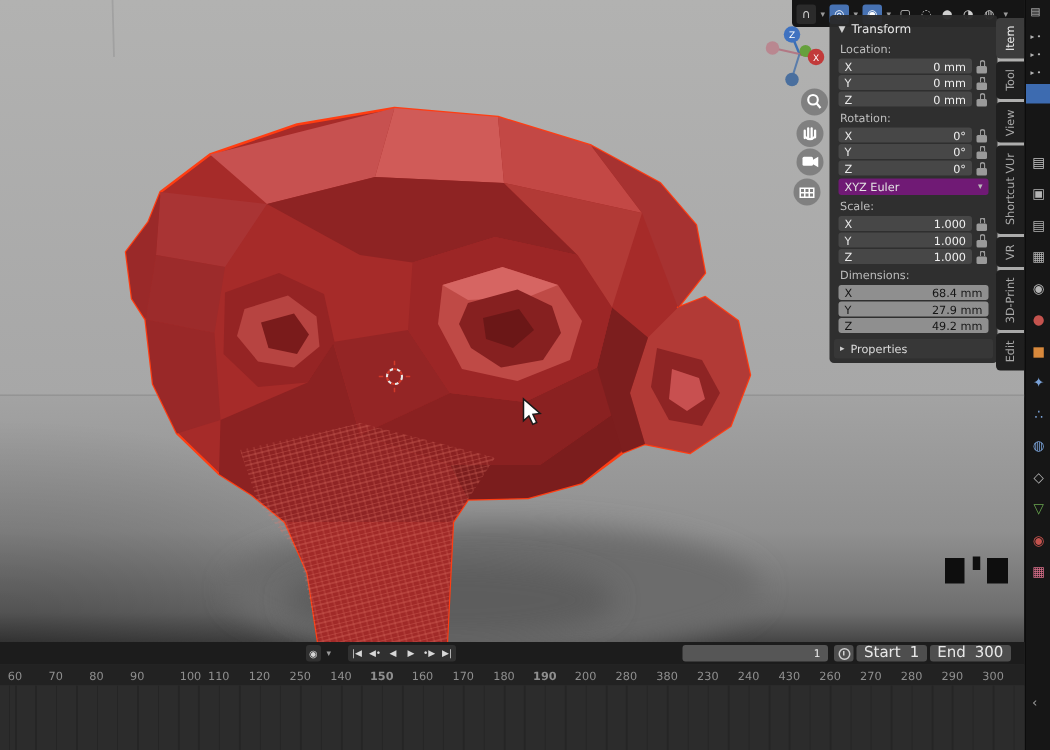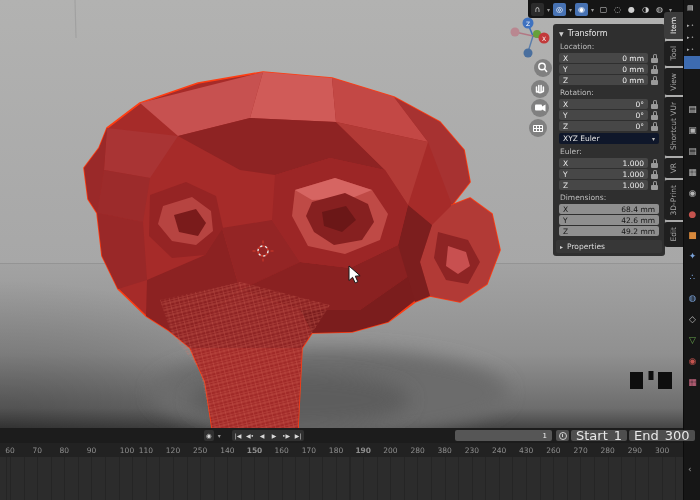--- a/index.html
+++ b/index.html
@@ -10,37 +10,37 @@
   #viewport svg{position:absolute;left:0;top:0;}
   
   #vp-header{position:absolute;left:528px;top:0;width:155px;height:18px;background:#151515;
              display:flex;align-items:center;gap:1px;padding:0 3px;box-sizing:border-box;border-radius:0 0 0 3px;}
   .hicon{width:13px;height:13px;border-radius:2px;display:flex;align-items:center;justify-content:center;
          font-size:8px;color:#cfcfcf;background:#2b2b2b;flex:0 0 auto;}
   .hicon.accent{background:#4772b3;color:#fff;}
   .hicon.plain{background:transparent;}
   .hcaret{width:7px;font-size:6px;color:#9a9a9a;text-align:center;flex:0 0 auto;}
   
-  #npanel{position:absolute;left:553px;top:24px;width:112px;background:rgba(42,42,42,.96);
+  #npanel{position:absolute;left:553px;top:10px;width:112px;background:rgba(42,42,42,.96);
           border-radius:3px;padding:4px 6px 2px 6px;box-sizing:border-box;color:#d8d8d8;font-size:7.5px;}
   .pnl-title{display:flex;align-items:center;gap:4px;color:#e8e8e8;font-size:8px;margin:1px 0 4px 0;}
   .tri{font-size:6px;color:#cfcfcf;}
   .sec-label{color:#bdbdbd;margin:3px 0 2px 1px;}
   .rowline{display:flex;align-items:center;gap:3px;margin-bottom:1px;}
   .fld{height:10px;background:#474747;border-radius:2px;display:flex;align-items:center;
        justify-content:space-between;padding:0 4px;box-sizing:border-box;flex:1;}
   .fld .ax{color:#e8e8e8;}
   .fld .val{color:#f0f0f0;}
   .fld.dim{background:#8f8f8f;}
   .fld.dim .ax,.fld.dim .val{color:#161616;}
   .lock{position:relative;width:8px;height:9px;flex:0 0 auto;}
   .lock::before{content:'';position:absolute;top:0;left:2px;width:4px;height:4px;border:1px solid #9a9a9a;
                 border-bottom:none;border-radius:3px 3px 0 0;box-sizing:border-box;}
   .lock::after{content:'';position:absolute;bottom:0;left:0;width:7px;height:5px;background:#9a9a9a;border-radius:1px;}
-  .dropdown{height:11px;background:#0f172a;border-radius:2px;display:flex;align-items:center;
+  .dropdown{height:11px;background:#701a75;border-radius:2px;display:flex;align-items:center;
             justify-content:space-between;padding:0 4px;margin:2px 0 1px 0;color:#e3e3e3;}
   .subpanel{height:13px;background:#373737;border-radius:2px;display:flex;align-items:center;gap:4px;
             padding:0 4px;margin:4px -3px 1px -3px;color:#dcdcdc;}
   
   #side-tabs{position:absolute;left:664px;top:12px;width:19px;display:flex;flex-direction:column;gap:2px;}
   .vtab{background:#1f1f1f;color:#a8a8a8;border-radius:3px 0 0 3px;display:flex;align-items:center;
         justify-content:center;padding:5px 0;}
   .vtab span{writing-mode:vertical-rl;transform:rotate(180deg);font-size:7.5px;white-space:nowrap;}
   .vtab.active{background:#3c3c3c;color:#f0f0f0;}
   
@@ -55,21 +55,21 @@
   #timeline{position:absolute;left:0;top:428px;width:683px;height:72px;background:#2e2e2e;}
   #tl-header{position:absolute;left:0;top:0;width:683px;height:15px;background:#1c1c1c;display:flex;align-items:center;}
   #rec-group{position:absolute;left:204px;display:flex;align-items:center;gap:2px;}
   .tl-btn{height:11px;background:#303030;border-radius:2px;color:#d5d5d5;display:flex;align-items:center;
           justify-content:center;font-size:6.5px;padding:0 2px;}
   #transport{position:absolute;left:232px;display:flex;align-items:center;background:#303030;border-radius:2px;height:11px;}
   .tbtn{width:12px;text-align:center;color:#d8d8d8;font-size:6px;line-height:11px;}
   #frame-field{position:absolute;left:455px;width:97px;height:11px;background:#565656;border-radius:2px;
                color:#f2f2f2;font-size:7px;display:flex;align-items:center;justify-content:flex-end;padding:0 5px;box-sizing:border-box;}
   #startend{position:absolute;left:556px;display:flex;align-items:center;gap:2px;}
-  .se-field{height:11px;background:#4e4e4e;border-radius:2px;color:#e8e8e8;font-size:13px;display:flex;
+  .se-field{height:11px;background:#4e4e4e;border-radius:2px;color:#e8e8e8;font-size:10px;display:flex;
             align-items:center;gap:6px;padding:0 5px;}
   .clockbtn{width:13px;height:11px;background:#4e4e4e;border-radius:2px;position:relative;}
   .clockbtn::before{content:'';position:absolute;left:3px;top:2px;width:6px;height:6px;border:1px solid #cfcfcf;border-radius:50%;}
   .clockbtn::after{content:'';position:absolute;left:6px;top:4px;width:1px;height:3px;background:#cfcfcf;}
   #tl-ruler{position:absolute;left:0;top:15px;width:683px;height:14px;background:#222;}
   .rlabel{position:absolute;top:3px;transform:translateX(-50%);color:#8f8f8f;font-size:7.5px;}
   #tl-body{position:absolute;left:0;top:29px;width:683px;height:43px;background:#2c2c2c;
            background-image:repeating-linear-gradient(90deg,#252525 0,#252525 1px,transparent 1px,transparent 13.58px);
            background-position:10px 0;}
 </style>
@@ -269,21 +269,21 @@
               <span class="ax">Z</span>
               <span class="val">0°</span>
             </div>
             <span class="lock"></span>
           </div>
         </div>
       <div class="dropdown">
         <span>XYZ Euler</span>
         <span style="font-size:6px;color:#bbb">▾</span>
       </div>
-      <div class="sec-label">Euler:</div>
+      <div class="sec-label">Scale:</div>
       <div id="scale-rows">
           <div class="rowline">
             <div class="fld">
               <span class="ax">X</span>
               <span class="val">1.000</span>
             </div>
             <span class="lock"></span>
           </div>
           <div class="rowline">
             <div class="fld">
@@ -304,21 +304,21 @@
       <div id="dim-rows">
           <div class="rowline">
             <div class="fld dim">
               <span class="ax">X</span>
               <span class="val">68.4 mm</span>
             </div>
           </div>
           <div class="rowline">
             <div class="fld dim">
               <span class="ax">Y</span>
-              <span class="val">42.6 mm</span>
+              <span class="val">27.9 mm</span>
             </div>
           </div>
           <div class="rowline">
             <div class="fld dim">
               <span class="ax">Z</span>
               <span class="val">49.2 mm</span>
             </div>
           </div>
         </div>
       <div class="subpanel">

